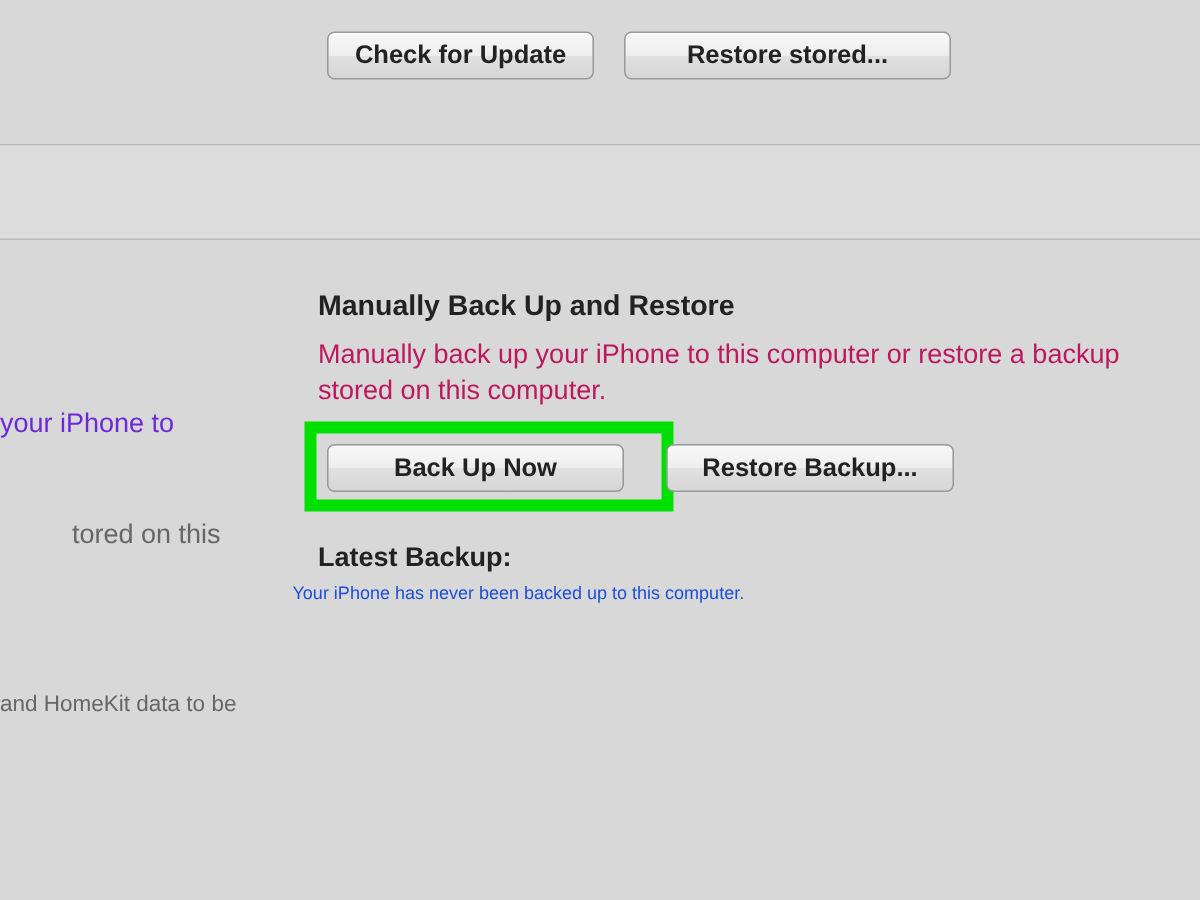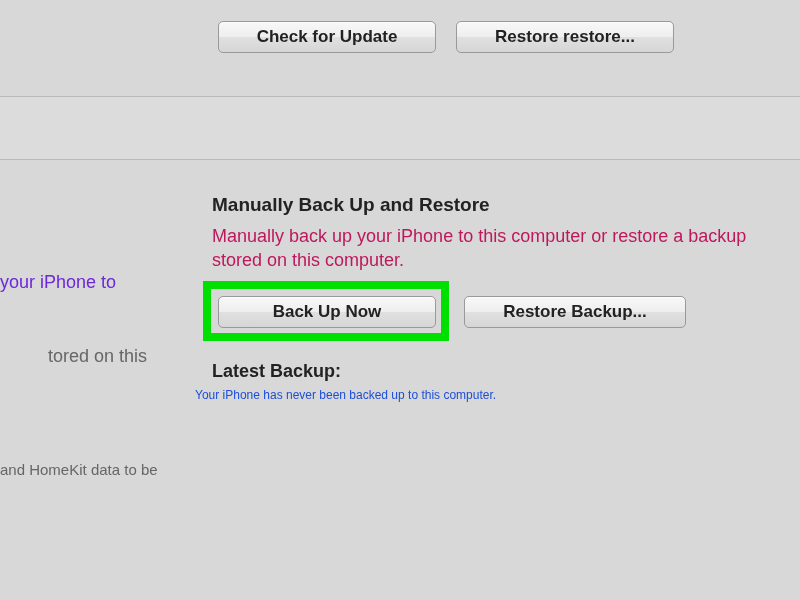--- a/index.html
+++ b/index.html
@@ -30,21 +30,21 @@
       user-select: none;
     }
     .top-buttons {
       position: absolute;
       top: 21px;
       left: 218px;
       display: flex;
       gap: 20px;
     }
     .btn-check-update {
-      width: 218px;
+      width: 178px;
     }
     .btn-restore-iphone {
       width: 218px;
     }
     .hr1 {
       position: absolute;
       top: 96px;
       left: 0;
       width: 800px;
       height: 1px;
@@ -90,27 +90,27 @@
       left: 203px;
       width: 246px;
       height: 60px;
       border: 8px solid #00e000;
       box-sizing: border-box;
     }
     .btn-backup-now {
       position: absolute;
       top: 296px;
       left: 218px;
-      width: 218px;
+      width: 198px;
     }
     .btn-restore-backup {
       position: absolute;
       top: 296px;
-      left: 464px;
-      width: 222px;
+      left: 444px;
+      width: 192px;
     }
     .latest-backup-title {
       position: absolute;
       top: 361px;
       left: 212px;
       font-size: 18px;
       font-weight: 700;
       color: #222;
     }
     .latest-backup-text {
@@ -145,21 +145,21 @@
       font-size: 15px;
       color: #666;
       white-space: nowrap;
     }
   </style>
 </head>
 <body>
 
 <div class="top-buttons">
   <div class="btn btn-check-update">Check for Update</div>
-  <div class="btn btn-restore-iphone">Restore restore...</div>
+  <div class="btn btn-restore-iphone">Restore stored...</div>
 </div>
 
 <div class="hr1"></div>
 <div class="spacer-band"></div>
 <div class="hr2"></div>
 
 <div class="left-fragment-1">your iPhone to</div>
 <div class="left-fragment-2">tored on this</div>
 <div class="left-fragment-3">and HomeKit data to be</div>
 

